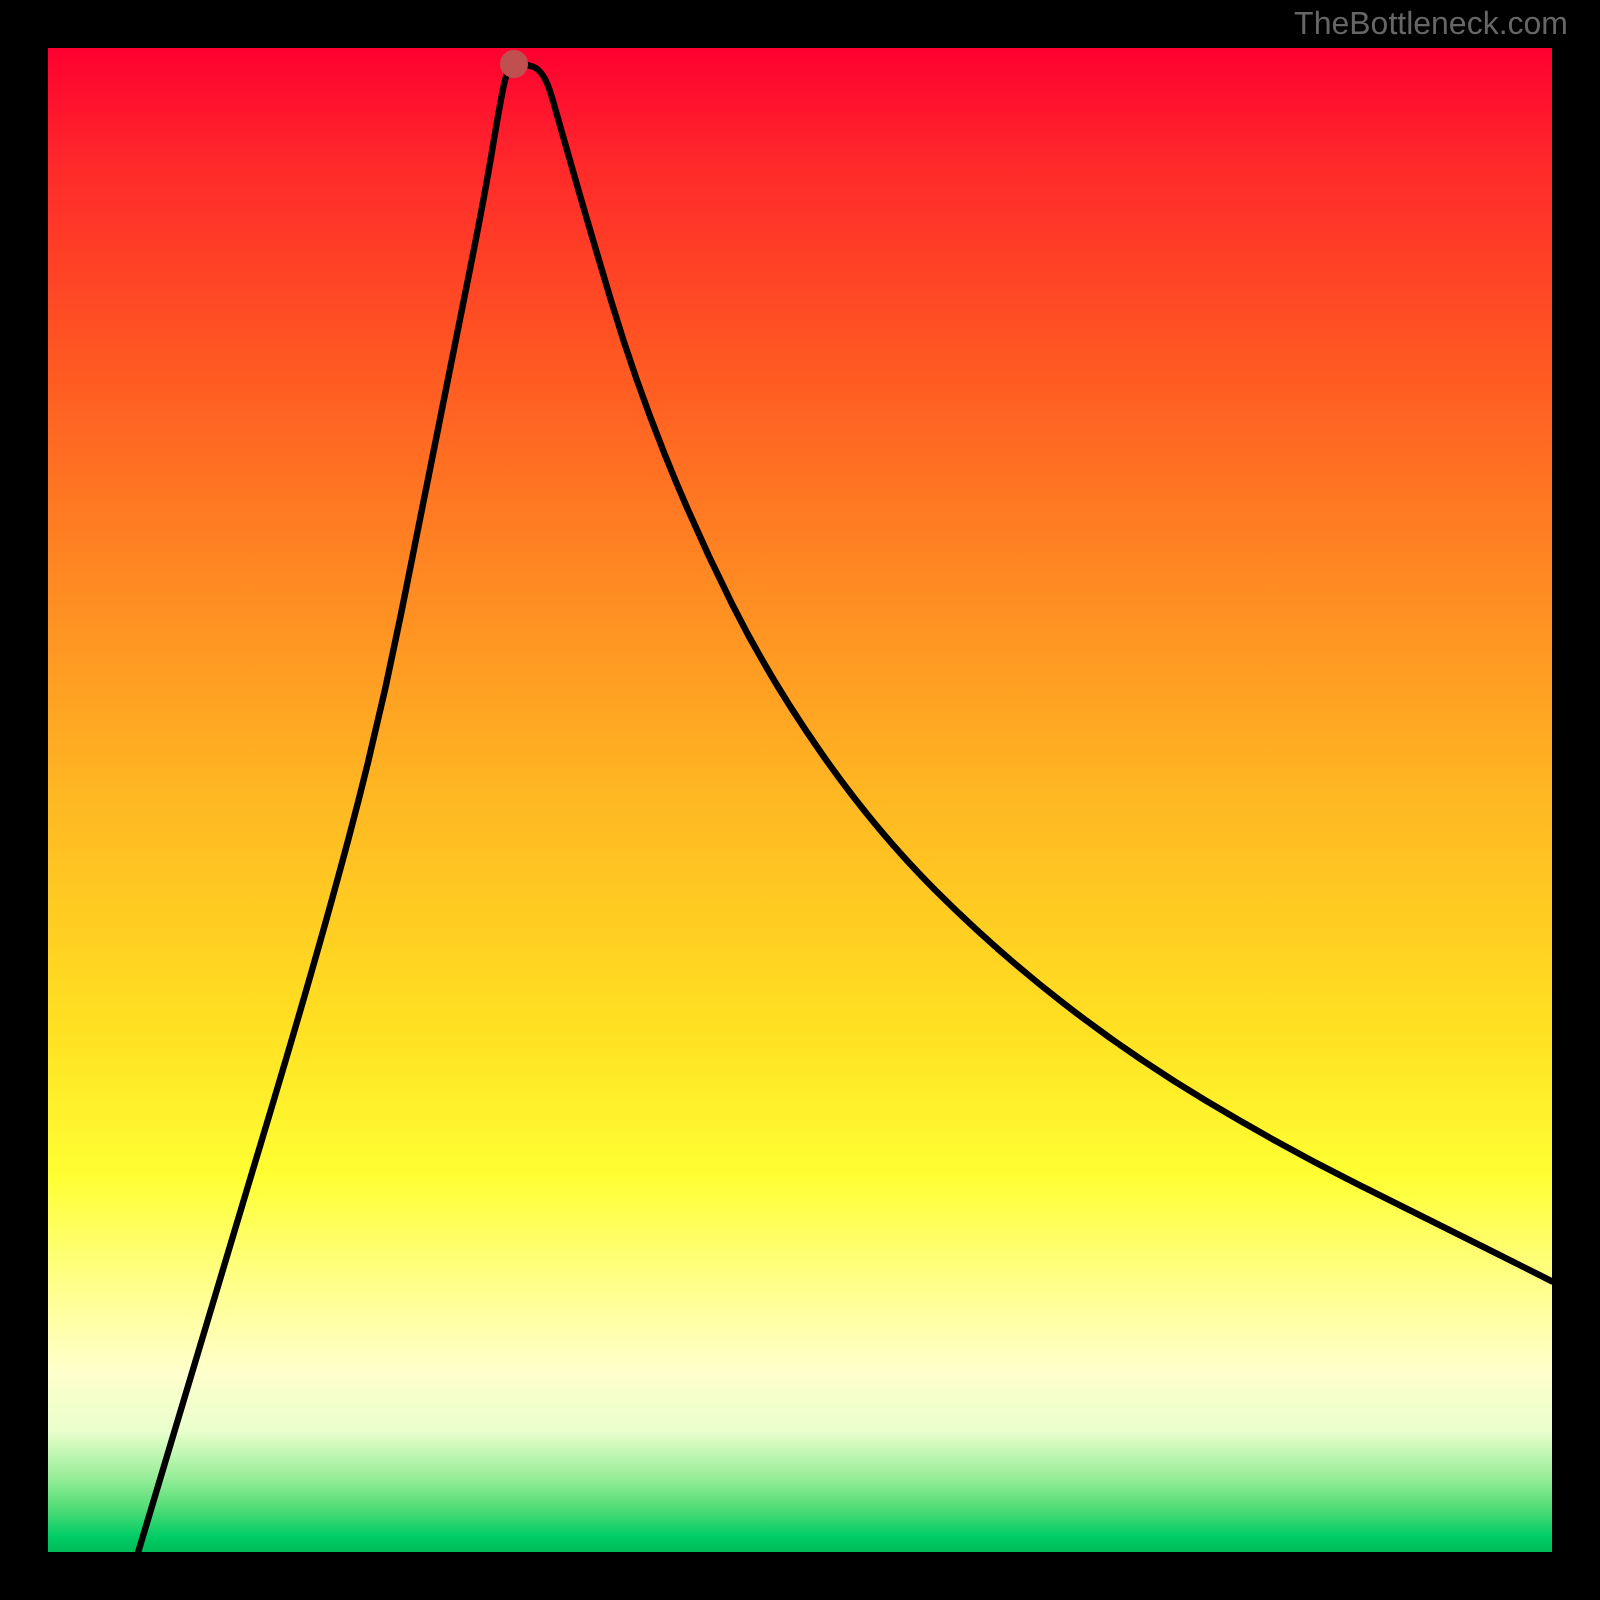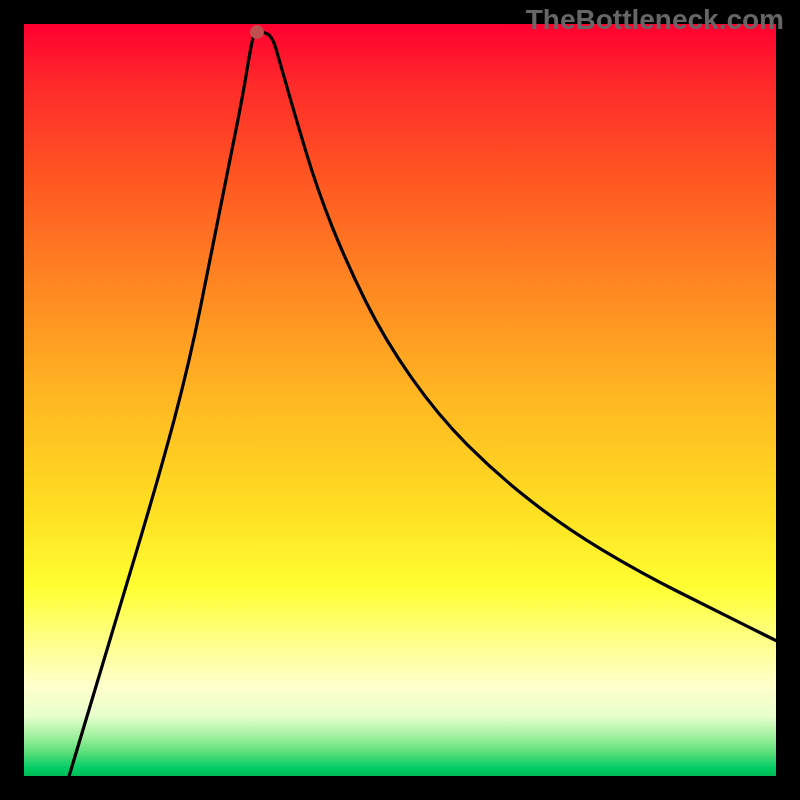--- a/index.html
+++ b/index.html
@@ -9,22 +9,22 @@
     height: 800px;
     background: #000;
     position: relative;
     font-family: Arial, sans-serif;
   }
   .watermark {
     position: absolute;
     top: 4px;
     right: 16px;
     color: #666;
-    font-size: 28px;
-    font-weight: bold;
+    font-size: 16px;
+    font-weight: normal;
     z-index: 10;
     text-align: right;
   }
   .plot-area {
     position: absolute;
     left: 24px;
     top: 24px;
     width: 752px;
     height: 752px;
     overflow: hidden;

